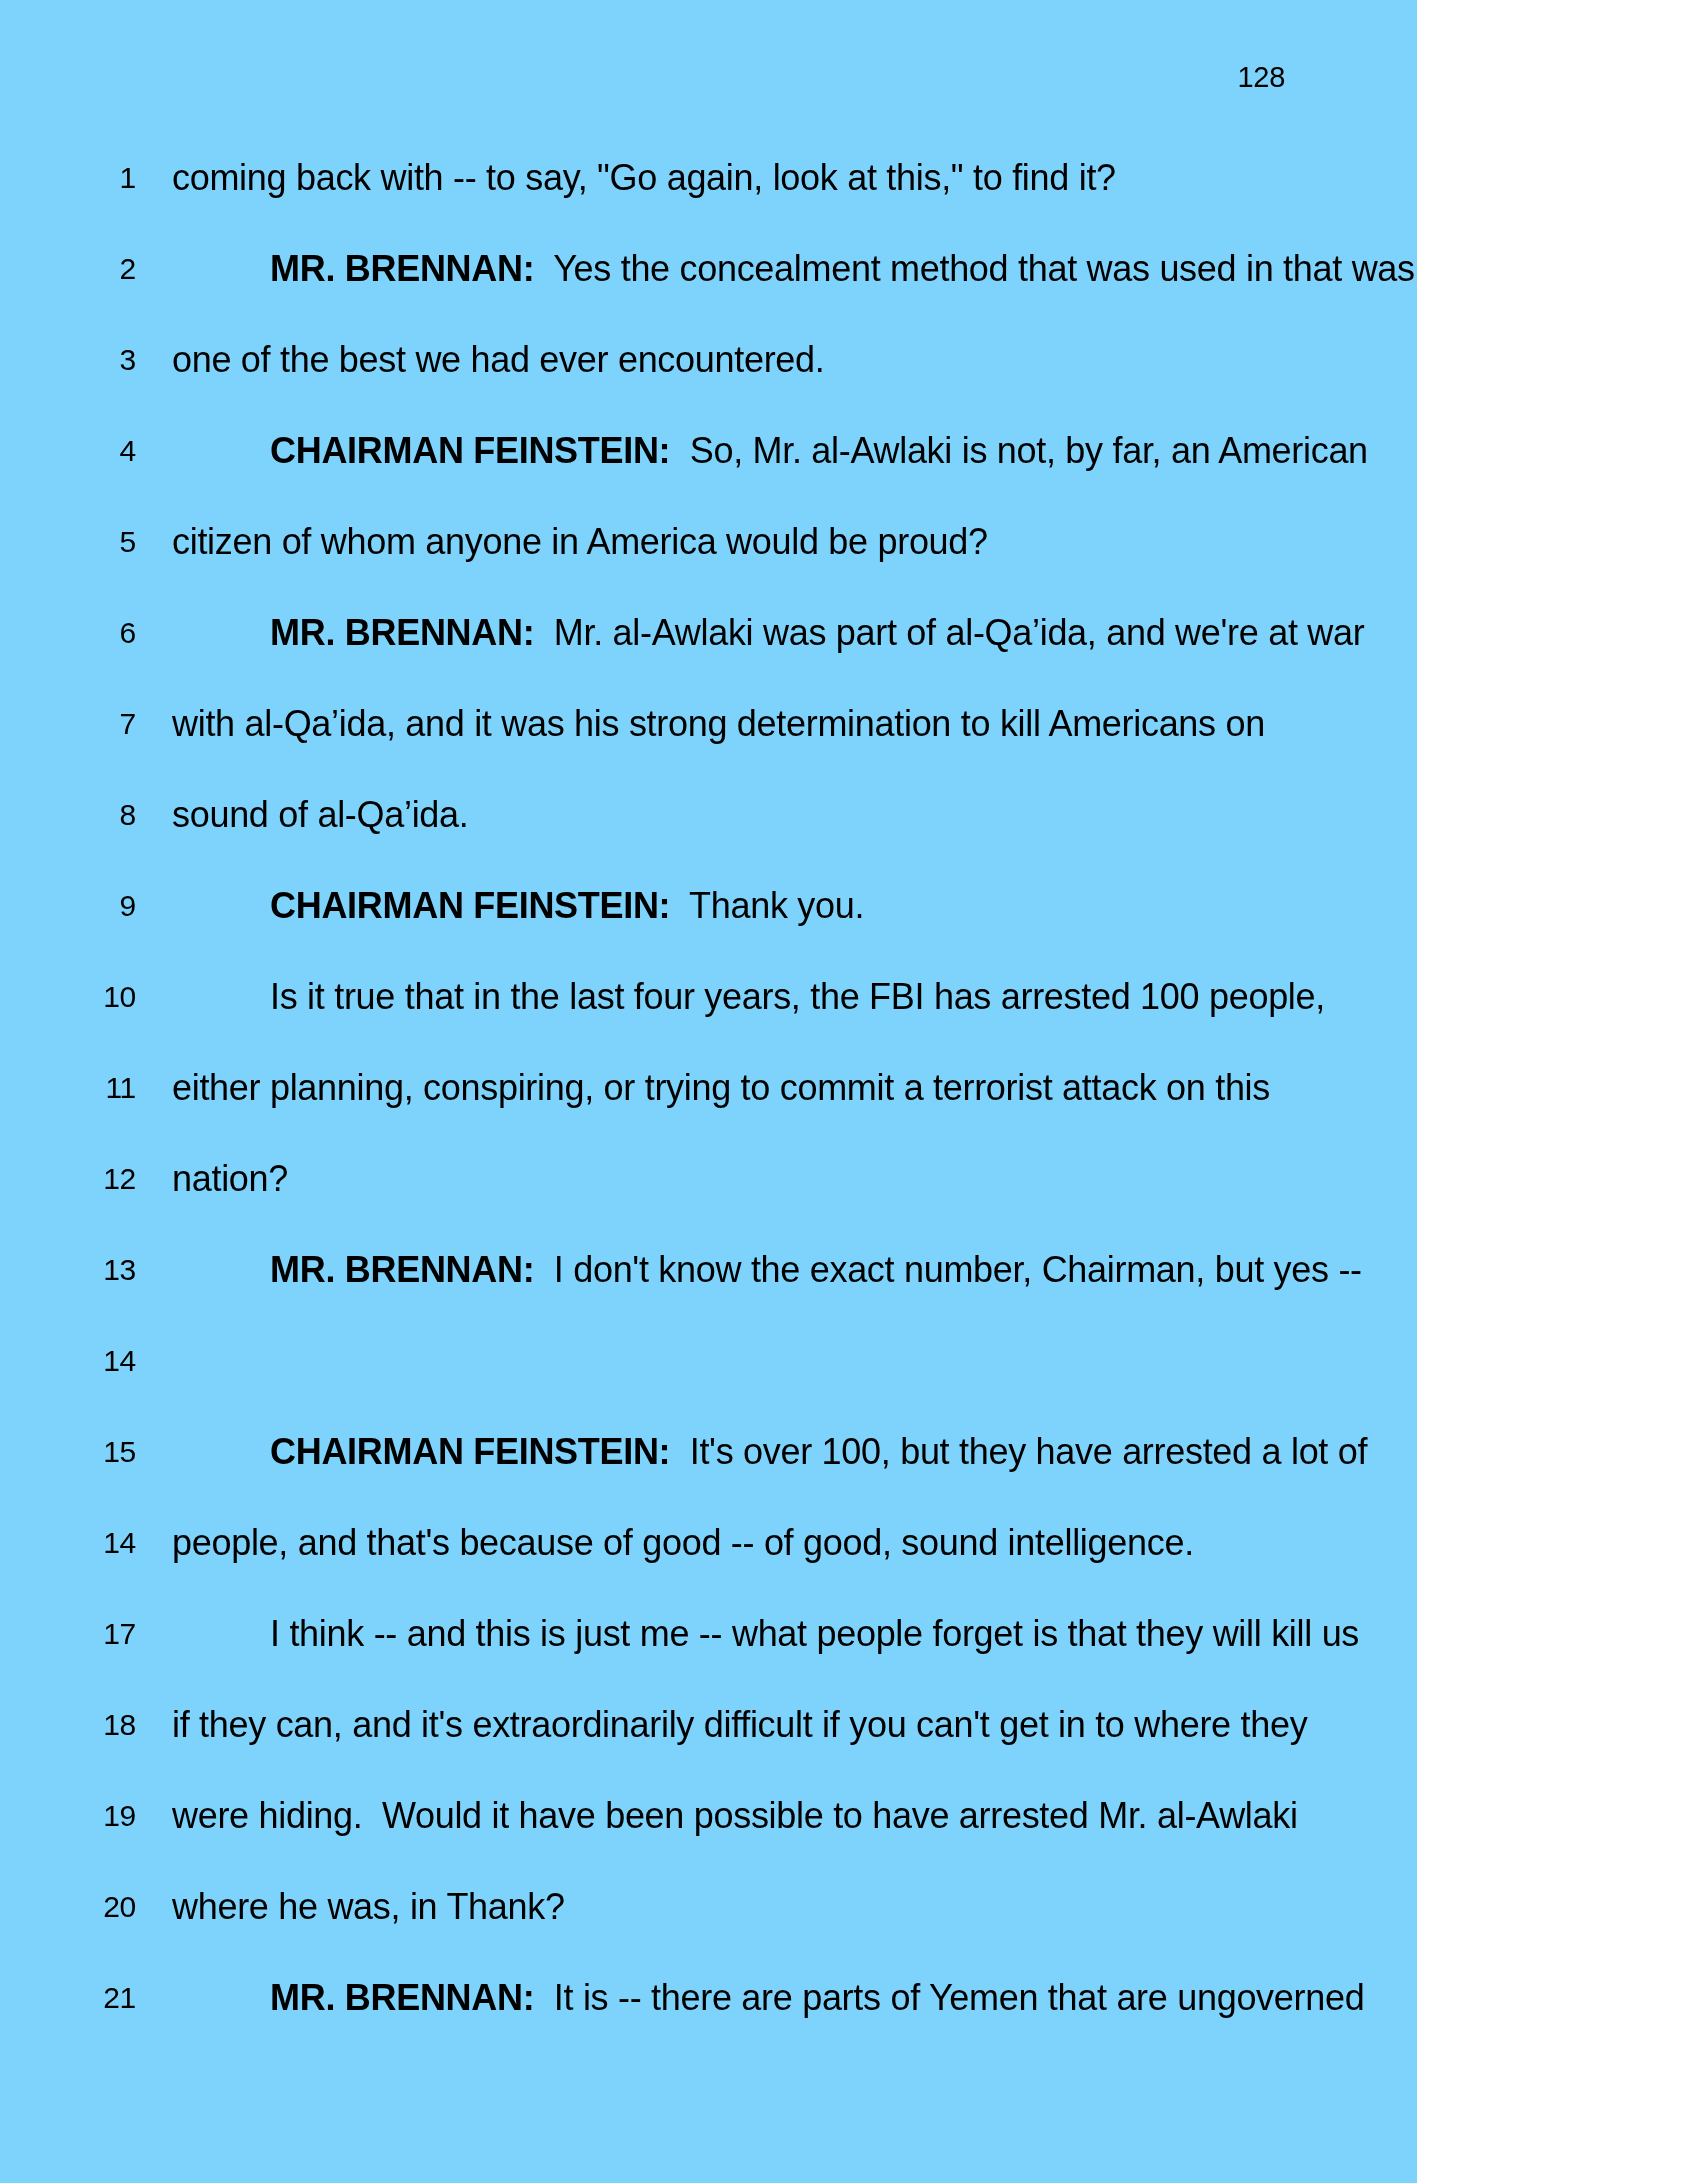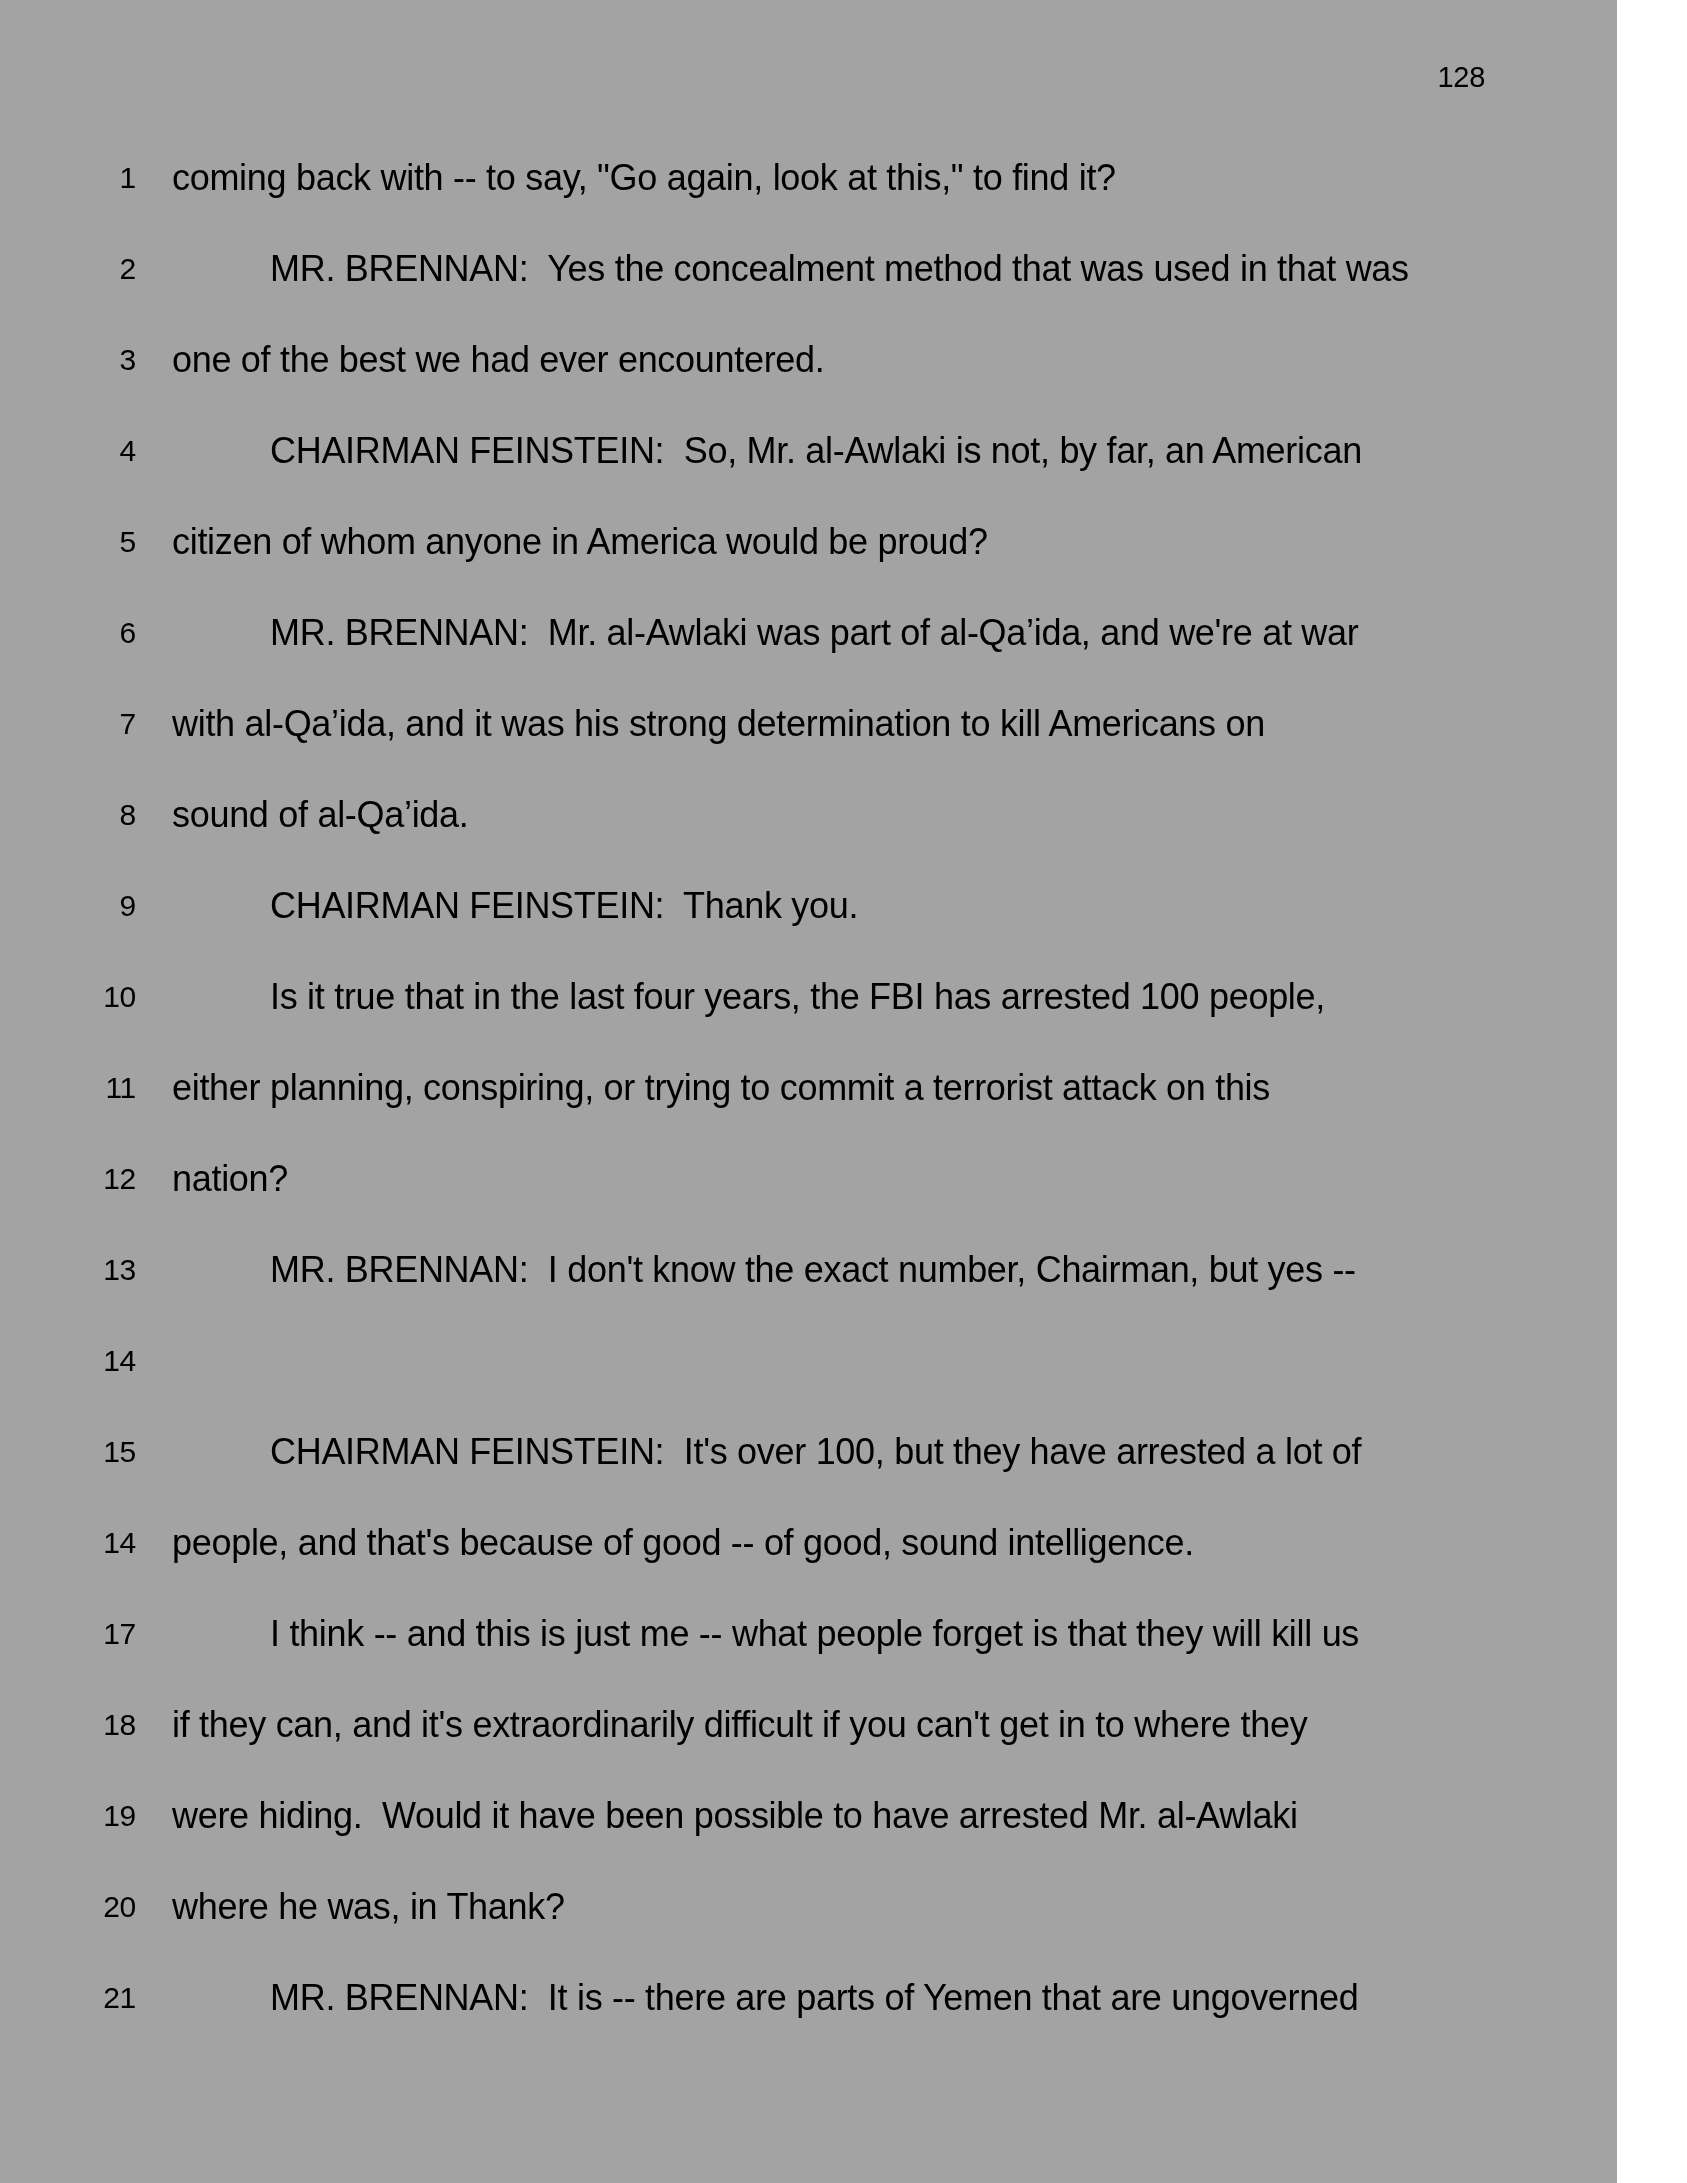--- a/index.html
+++ b/index.html
@@ -2,23 +2,23 @@
 <html style="font-size:10.6px"><head>
 <meta charset="utf-8">
 <style>
   html, body {
     margin: 0;
     padding: 0;
     background: #ffffff;
   }
   .page {
     position: relative;
-    width: 1617px;
+    width: 1417px;
     height: 2183px;
-    background: #a3a3a3;
+    background: #7dd3fc;
     color: #000000;
     font-family: "Liberation Sans", sans-serif;
     overflow: hidden;
   }
   .page-number {
     position: absolute;
     top: 61px;
     right: 132px;
     font-size: 29px;
     letter-spacing: -0.3px;
@@ -45,21 +45,21 @@
     flex: 1;
     padding-left: 36px;
     font-size: 36px;
     letter-spacing: -0.3px;
     white-space: pre;
   }
   .line.indent .text {
     padding-left: 134px;
   }
   .speaker {
-    font-weight: normal;
+    font-weight: bold;
   }
 </style>
 </head>
 <body>
 
 <div class="page">
   <div class="page-number">128</div>
 
   <div class="lines" id="lines">
   <div class="line">

